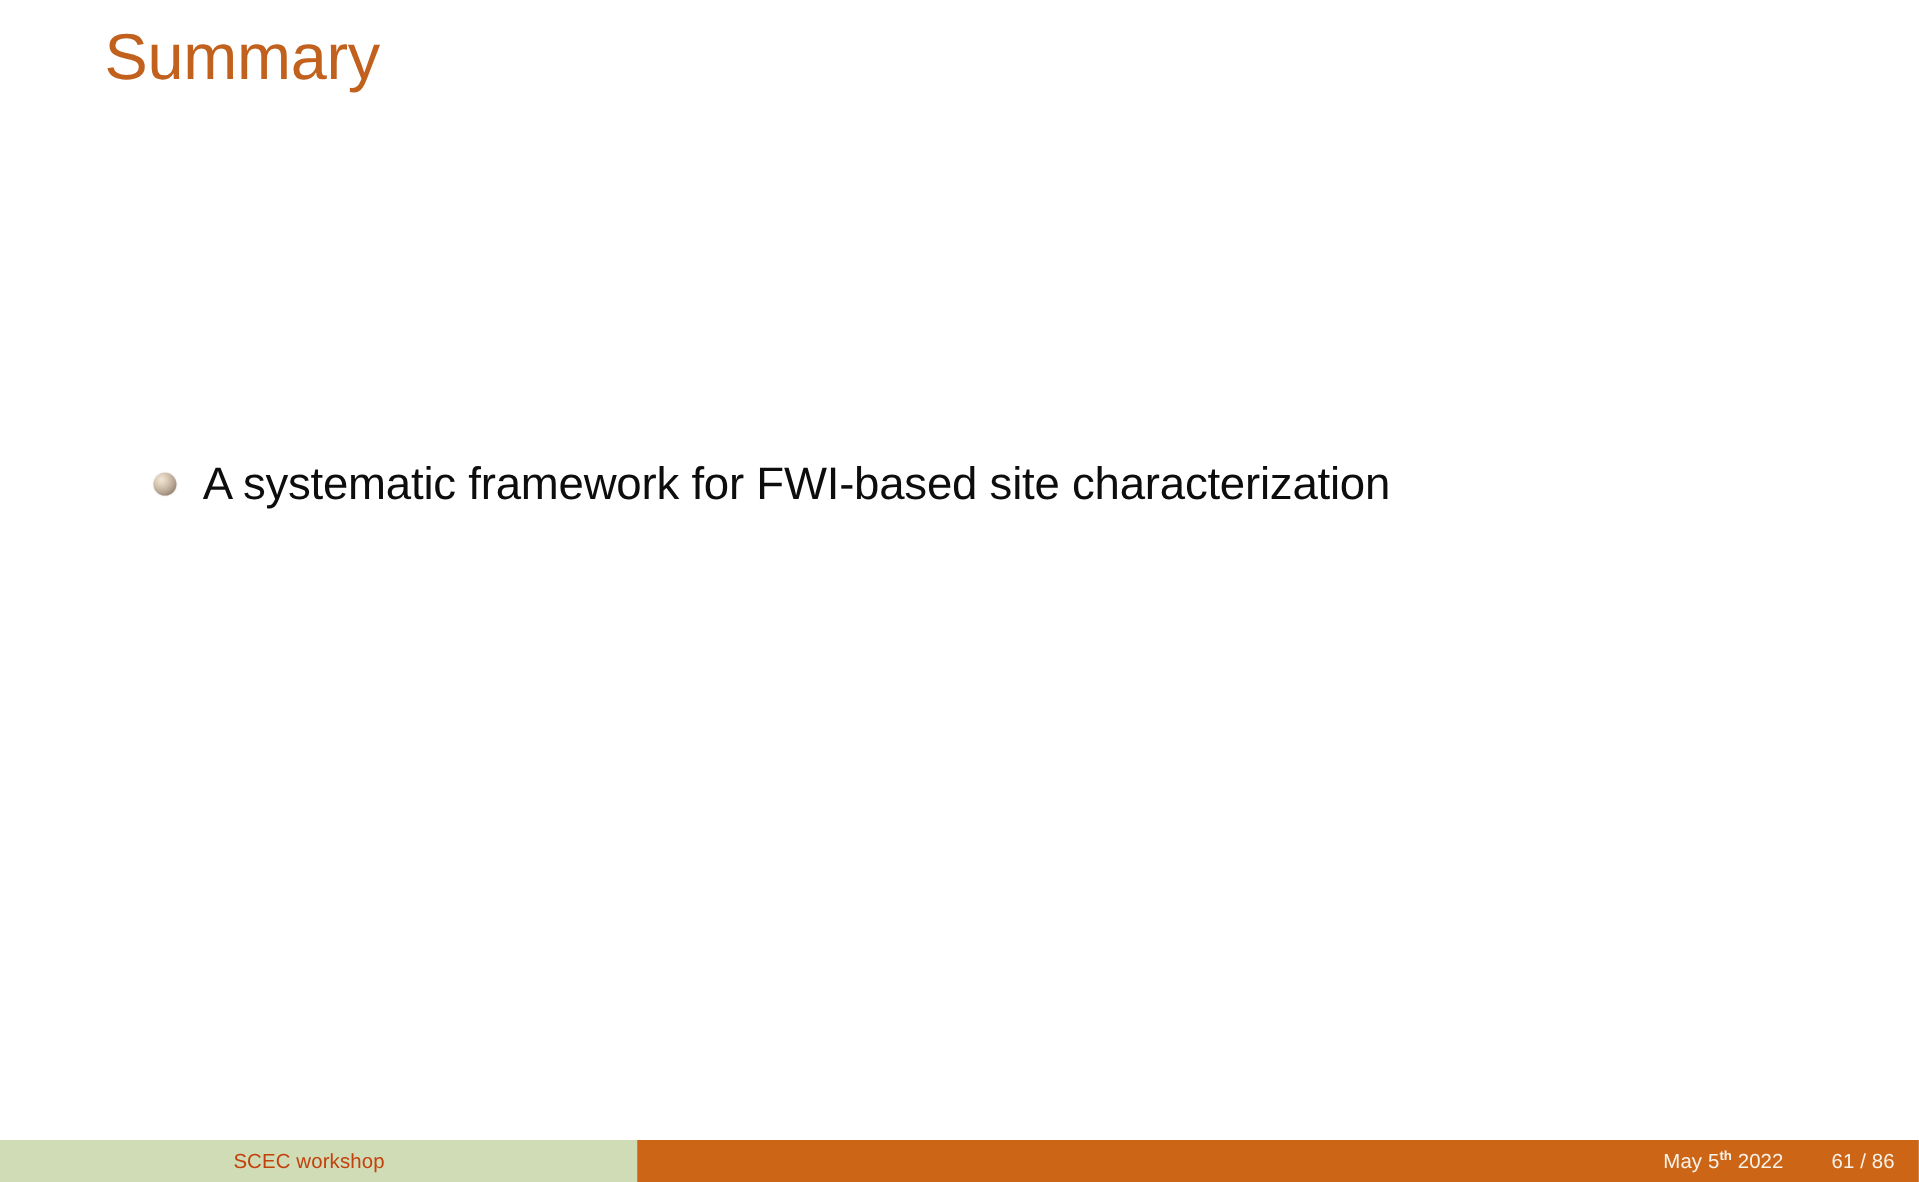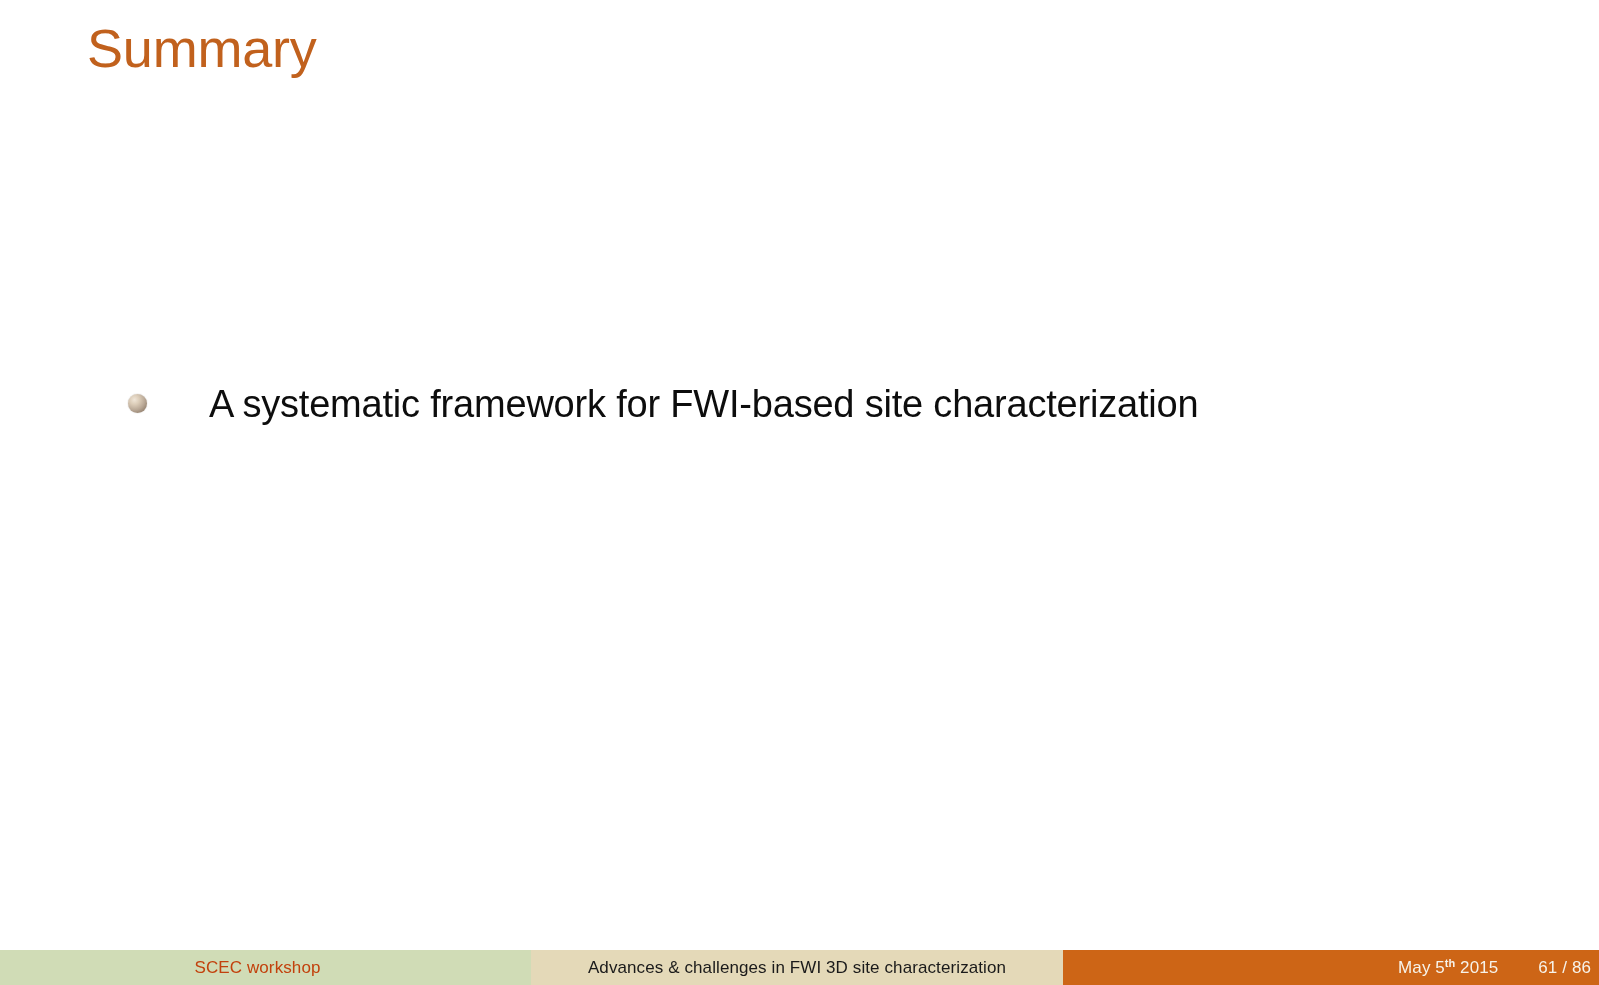--- a/index.html
+++ b/index.html
@@ -53,21 +53,20 @@
     top: 380px;
     margin: 0;
     padding: 0;
     list-style: none;
   }
 
   .bullet-item {
     display: flex;
     align-items: flex-start;
     margin: 0 0 18px 0;
-    gap: 40px;
   }
 
   .bullet-marker {
     flex: 0 0 auto;
     width: 19px;
     height: 19px;
     margin-top: 14px;
     margin-right: 22px;
     border-radius: 50%;
     background:
@@ -128,21 +127,21 @@
     color: #1a1a1a;
     font-size: 17px;
     letter-spacing: 0.1px;
     white-space: nowrap;
   }
 
   #footer-right {
     flex: 1 1 auto;
     background: #cd6516;
     justify-content: flex-end;
-    padding-right: 8px;
+    padding-right: 20px;
     gap: 40px;
     text-align: center;
   }
   #footer-right .footer-label {
     color: #f7f3ea;
     font-size: 17px;
     letter-spacing: 0.1px;
     white-space: nowrap;
   }
   #footer-date {
@@ -174,27 +173,24 @@
       </li>
     </ul>
   </div>
 
   <div id="footer-bar">
 
     <div class="footer-seg" id="footer-left">
       <span class="footer-label">SCEC workshop</span>
     </div>
 
-    <div class="footer-seg" id="footer-center">
-      <span class="footer-label">Advances &amp; challenges in FWI 3D site characterization</span>
-    </div>
 
     <div class="footer-seg" id="footer-right">
       <span class="footer-label" id="footer-date">
         <span class="date-part">May 5</span>
           <sup>th</sup>
-          <span class="date-part"> 2015</span>
+          <span class="date-part"> 2022</span>
       </span>
       <span class="footer-label">61 / 86</span>
     </div>
 
   </div>
 </div>
 
 </body></html>

